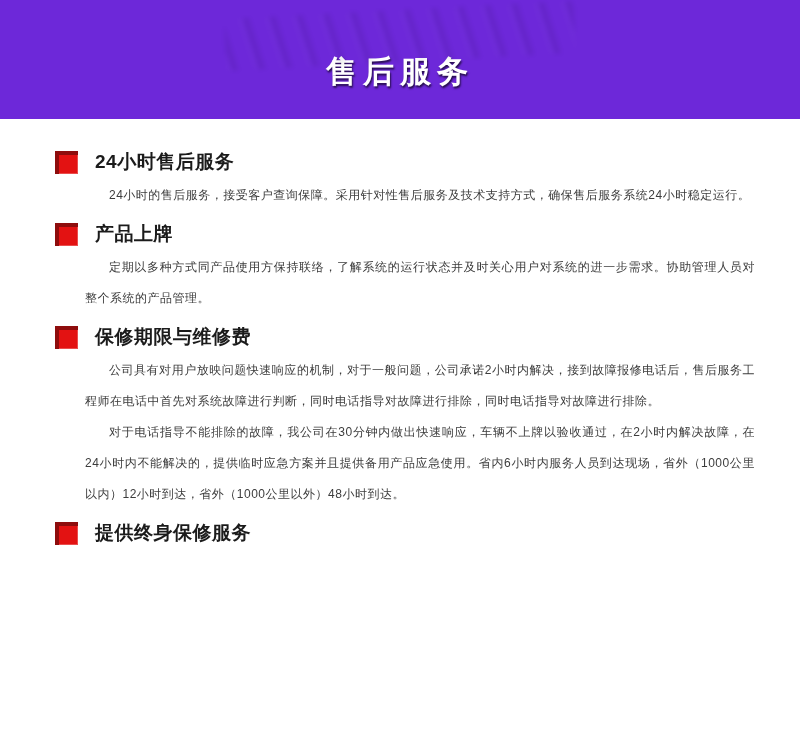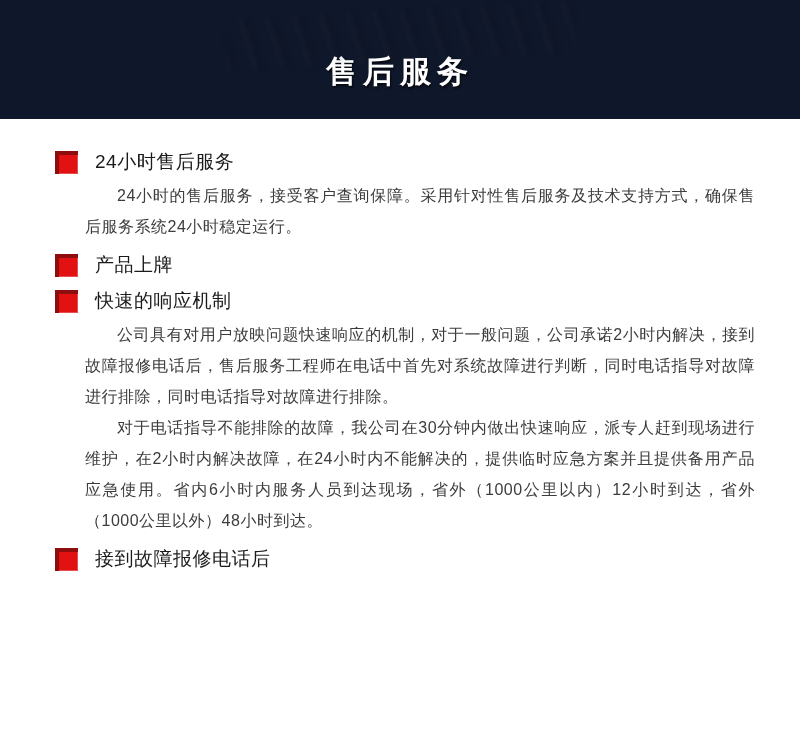--- a/index.html
+++ b/index.html
@@ -6,21 +6,21 @@
   html, body { margin: 0; padding: 0; }
   body {
     width: 800px;
     height: 741px;
     background: #ffffff;
     font-family: "Liberation Sans", "DejaVu Sans", sans-serif;
     overflow: hidden;
   }
   .banner {
     height: 119px;
-    background: #0f172a;
+    background: #6d28d9;
     position: relative;
     display: flex;
     align-items: center;
     justify-content: center;
     overflow: hidden;
   }
   .banner-title {
     color: #ffffff;
     font-size: 31px;
     font-weight: bold;
@@ -59,26 +59,26 @@
     height: 23px;
     flex: none;
     background: #e31212;
     border-top: 4px solid #8e0d0d;
     border-left: 4px solid #8e0d0d;
     box-shadow: inset -1px -1px 0 rgba(255,255,255,0.25);
     margin-right: 17px;
   }
   .section-heading {
     font-size: 19px;
-    font-weight: normal;
+    font-weight: bold;
     color: #1b1b1b;
     letter-spacing: 0.5px;
   }
   .para {
-    font-size: 16px;
+    font-size: 12px;
     line-height: 31px;
     color: #3c3c3c;
     text-indent: 2em;
     text-align: justify;
     letter-spacing: 0.5px;
     margin: 0 0 0 30px;
   }
 </style>
 </head>
 <body>
@@ -96,31 +96,32 @@
       <span class="section-heading">24小时售后服务</span>
     </div>
     <p class="para">24小时的售后服务，接受客户查询保障。采用针对性售后服务及技术支持方式，确保售后服务系统24小时稳定运行。</p>
   </div>
 
   <div class="section">
     <div class="section-header">
       <span class="bullet"></span>
       <span class="section-heading">产品上牌</span>
     </div>
+    <p class="para">定期以多种方式同产品使用方保持联络，了解系统的运行状态并及时关心用户对系统的进一步需求。协助管理人员对整个系统的产品管理。</p>
   </div>
 
   <div class="section">
     <div class="section-header">
       <span class="bullet"></span>
-      <span class="section-heading">快速的响应机制</span>
+      <span class="section-heading">保修期限与维修费</span>
     </div>
     <p class="para">公司具有对用户放映问题快速响应的机制，对于一般问题，公司承诺2小时内解决，接到故障报修电话后，售后服务工程师在电话中首先对系统故障进行判断，同时电话指导对故障进行排除，同时电话指导对故障进行排除。</p>
-    <p class="para">对于电话指导不能排除的故障，我公司在30分钟内做出快速响应，派专人赶到现场进行维护，在2小时内解决故障，在24小时内不能解决的，提供临时应急方案并且提供备用产品应急使用。省内6小时内服务人员到达现场，省外（1000公里以内）12小时到达，省外（1000公里以外）48小时到达。</p>
+    <p class="para">对于电话指导不能排除的故障，我公司在30分钟内做出快速响应，车辆不上牌以验收通过，在2小时内解决故障，在24小时内不能解决的，提供临时应急方案并且提供备用产品应急使用。省内6小时内服务人员到达现场，省外（1000公里以内）12小时到达，省外（1000公里以外）48小时到达。</p>
   </div>
 
   <div class="section">
     <div class="section-header">
       <span class="bullet"></span>
-      <span class="section-heading">接到故障报修电话后</span>
+      <span class="section-heading">提供终身保修服务</span>
     </div>
   </div>
 
 </div>
 
 </body></html>

